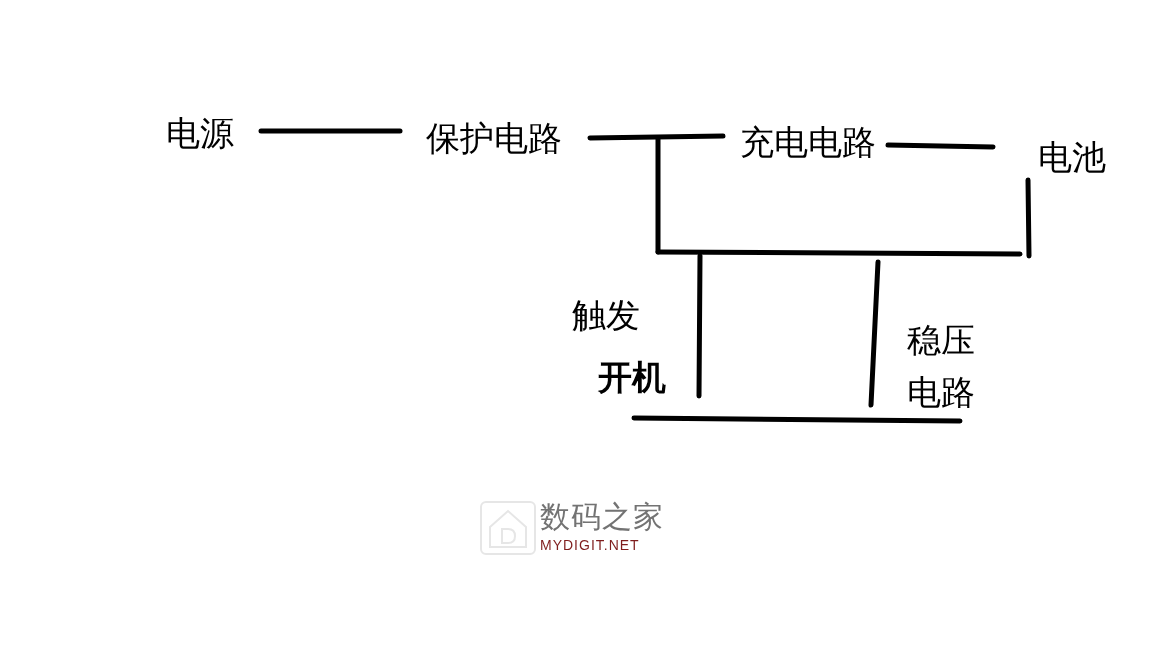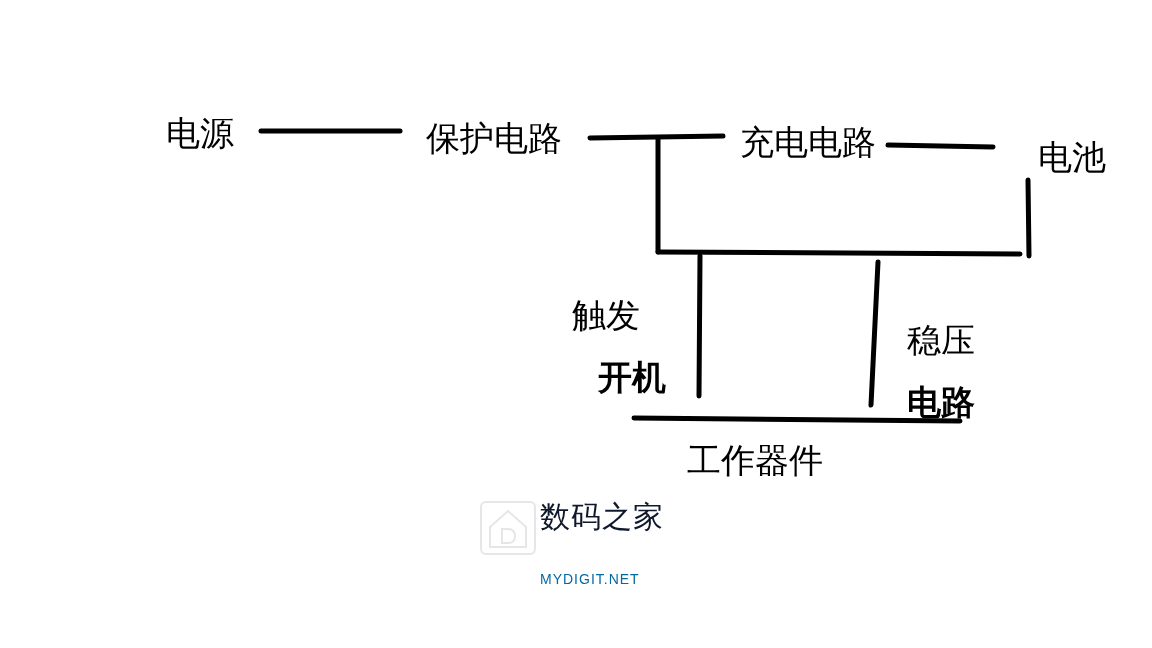--- a/index.html
+++ b/index.html
@@ -2,22 +2,22 @@
 <html><head>
 <meta charset="utf-8">
 <style>
   html, body { margin:0; padding:0; background:#ffffff; }
   #canvas { position:relative; width:1152px; height:606px; overflow:hidden; background:#fff;
             font-family: "DejaVu Sans", "Liberation Sans", sans-serif; }
   .node { position:absolute; color:#000; font-size:34px; line-height:1; white-space:nowrap; }
   svg.wires { position:absolute; left:0; top:0; }
   .wm { position:absolute; left:478px; top:497px; width:200px; height:60px; }
   .wm .box { position:absolute; left:2px; top:4px; width:52px; height:50px; border:2px solid #e6e6e6; border-radius:6px; }
-  .wm .cn { position:absolute; left:62px; top:0px; font-size:30px; color:#0f172a; letter-spacing:1px; }
-  .wm .en { position:absolute; left:62px; top:40px; font-size:14px; color:#0369a1; letter-spacing:1px; font-family:"Liberation Sans", sans-serif;margin-top:34px; }
+  .wm .cn { position:absolute; left:62px; top:0px; font-size:30px; color:#737373; letter-spacing:1px; }
+  .wm .en { position:absolute; left:62px; top:40px; font-size:14px; color:#7f1d1d; letter-spacing:1px; font-family:"Liberation Sans", sans-serif; }
 </style>
 </head>
 <body>
 
 <div id="canvas">
 
   <svg class="wires" width="1152" height="648">
     <g stroke="#000" stroke-width="5" stroke-linecap="round" fill="none">
 
       <line x1="261" y1="131" x2="400" y2="131"></line>
@@ -42,23 +42,22 @@
 
   <div class="node" style="left:166px; top:116px;">电源</div>
   <div class="node" style="left:426px; top:121px;">保护电路</div>
   <div class="node" style="left:740px; top:125px;">充电电路</div>
   <div class="node" style="left:1014px; top:140px;margin-left:24px;">电池</div>
 
   <div class="node" style="left:572px; top:298px;">触发</div>
   <div class="node" style="left:598px; top:360px;font-weight:bold;">开机</div>
 
   <div class="node" style="left:907px; top:323px;text-align:center;">稳压</div>
-  <div class="node" style="left:907px; top:385px;font-weight:bold;">电路</div>
+  <div class="node" style="left:907px; top:375px;">电路</div>
 
-  <div class="node" style="left:687px; top:443px;">工作器件</div>
 
   <div class="wm">
     <div class="box">
       <svg width="52" height="50" viewBox="0 0 52 50">
         <path d="M8 24 L26 8 L44 24 L44 44 L8 44 Z" fill="none" stroke="#e6e6e6" stroke-width="2"></path>
         <path d="M20 26 L26 26 Q33 26 33 33 Q33 40 26 40 L20 40 Z" fill="none" stroke="#e6e6e6" stroke-width="2"></path>
       </svg>
     </div>
     <div class="cn">数码之家</div>
     <div class="en">MYDIGIT.NET</div>

